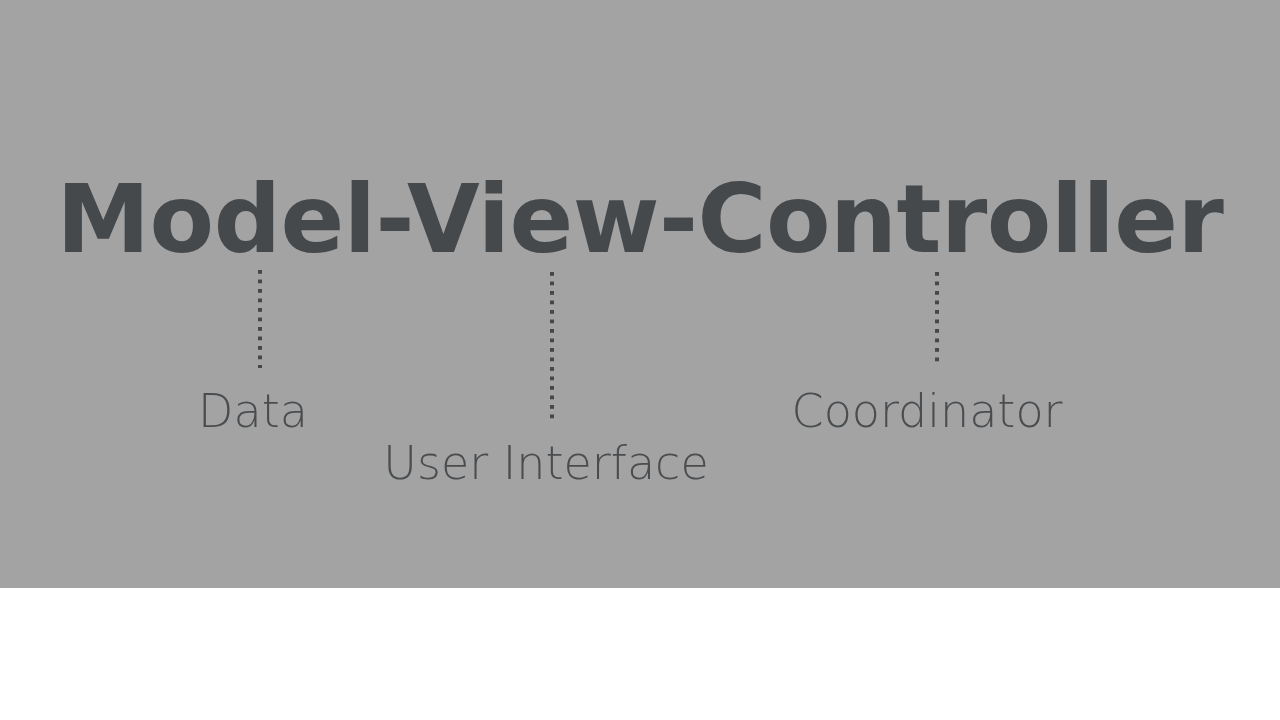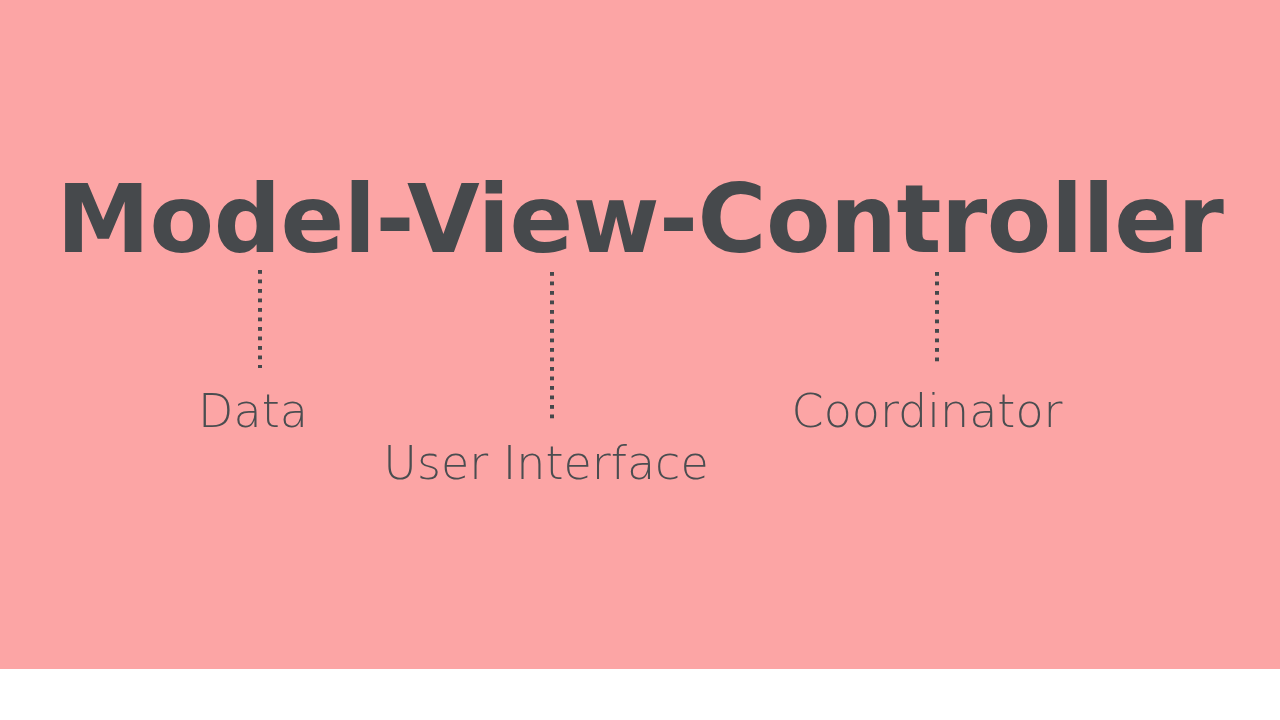--- a/index.html
+++ b/index.html
@@ -10,22 +10,22 @@
     width: 1280px;
     height: 720px;
     background: #ffffff;
     font-family: "DejaVu Sans", sans-serif;
     overflow: hidden;
   }
 
   #slide {
     position: relative;
     width: 1280px;
-    height: 669px;
-    background: #fca5a5;
+    height: 588px;
+    background: #a3a3a3;
   }
 
   
   #title {
     position: absolute;
     left: 0;
     top: 168px;
     width: 1280px;
     text-align: center;
     font-family: "DejaVu Sans", sans-serif;

